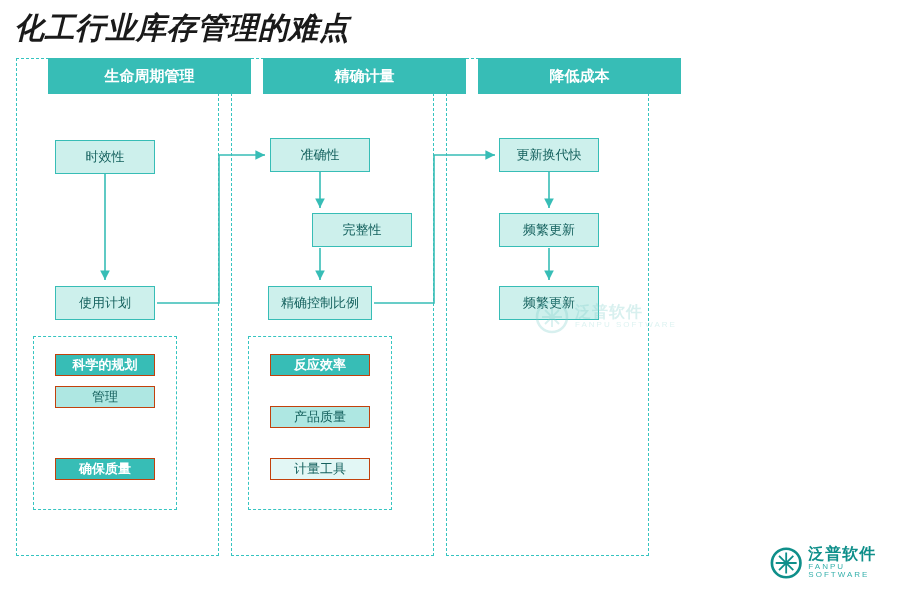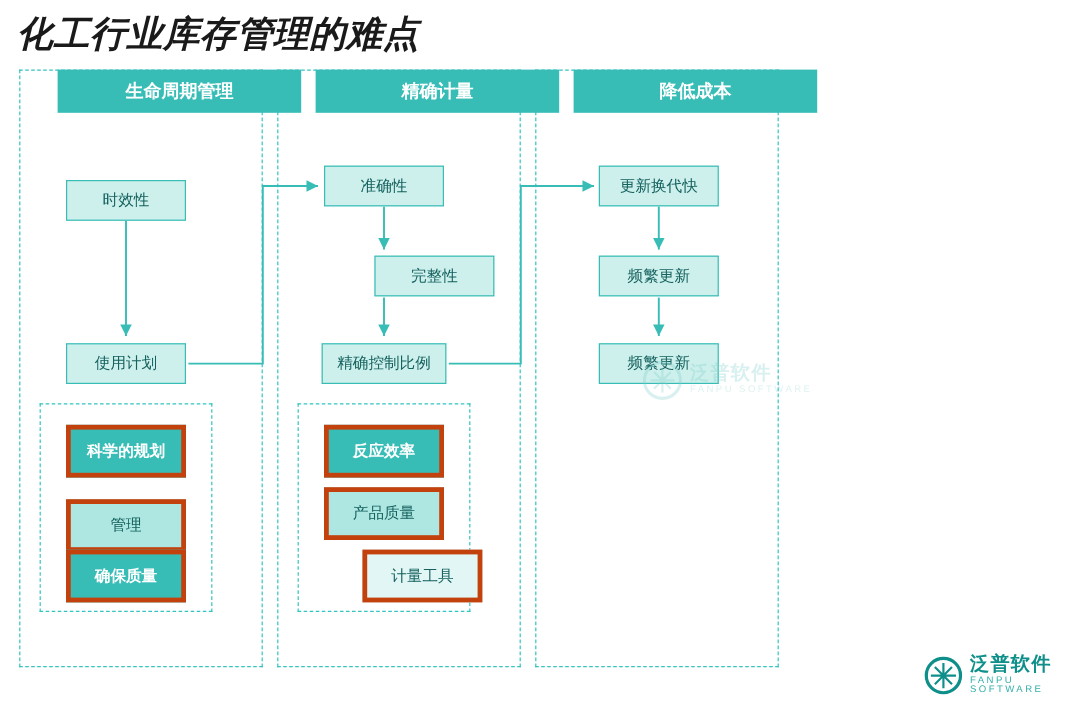--- a/index.html
+++ b/index.html
@@ -84,22 +84,22 @@
     box-sizing: border-box;
   }
   .chip {
     position: absolute;
     box-sizing: border-box;
     display: flex;
     align-items: center;
     justify-content: center;
     font-size: 13px;
     width: 100px;
-    height: 44px;
-    border: 4px solid #c2410c;
+    height: 22px;
+    border: 1px solid #c2410c;
   }
   .chip.solid {
     background: #37bdb6;
     color: #ffffff;
     font-weight: bold;
   }
   .chip.mid {
     background: #aee7e2;
     color: #15615e;
   }
@@ -183,36 +183,36 @@
 
   <line x1="320" y1="248" x2="320" y2="280" stroke="#37bdb6" stroke-width="1.6" marker-end="url(#arrow)"></line>
 
   <path d="M374,303 L434,303 L434,155 L495,155" fill="none" stroke="#37bdb6" stroke-width="1.6" marker-end="url(#arrow)"></path>
 
   <line x1="549" y1="172" x2="549" y2="208" stroke="#37bdb6" stroke-width="1.6" marker-end="url(#arrow)"></line>
 
   <line x1="549" y1="248" x2="549" y2="280" stroke="#37bdb6" stroke-width="1.6" marker-end="url(#arrow)"></line>
 </svg>
 
-<div class="node" style="left:55px; top:150px;">时效性</div>
+<div class="node" style="left:55px; top:140px;">时效性</div>
 <div class="node" style="left:55px; top:286px;">使用计划</div>
 
 <div class="subbox" style="left:33px; top:336px; width:144px; height:174px;"></div>
 <div class="chip solid" style="left:55px; top:354px;">科学的规划</div>
-<div class="chip mid" style="left:55px; top:416px;">管理</div>
+<div class="chip mid" style="left:55px; top:386px;">管理</div>
 <div class="chip solid" style="left:55px; top:458px;">确保质量</div>
 
 <div class="node" style="left:270px; top:138px;">准确性</div>
 <div class="node" style="left:270px; top:213px;margin-left:42px;">完整性</div>
 <div class="node wide" style="left:268px; top:286px;">精确控制比例</div>
 
 <div class="subbox" style="left:248px; top:336px; width:144px; height:174px;"></div>
 <div class="chip solid" style="left:270px; top:354px;">反应效率</div>
 <div class="chip mid" style="left:270px; top:406px;">产品质量</div>
-<div class="chip light" style="left:270px; top:458px;margin-left:32px;">计量工具</div>
+<div class="chip light" style="left:270px; top:458px;">计量工具</div>
 
 <div class="node" style="left:499px; top:138px;">更新换代快</div>
 <div class="node" style="left:499px; top:213px;">频繁更新</div>
 <div class="node" style="left:499px; top:286px;">频繁更新</div>
 
 <div class="wm wm-faint">
   <svg width="34" height="34" viewBox="0 0 34 34">
     <circle cx="17" cy="17" r="15" fill="none" stroke="#7fcfcb" stroke-width="2.6"></circle>
     <path d="M7 17 L27 17 M17 7 L17 27 M10 10 L24 24 M24 10 L10 24" stroke="#7fcfcb" stroke-width="1.8" fill="none"></path>
   </svg>

